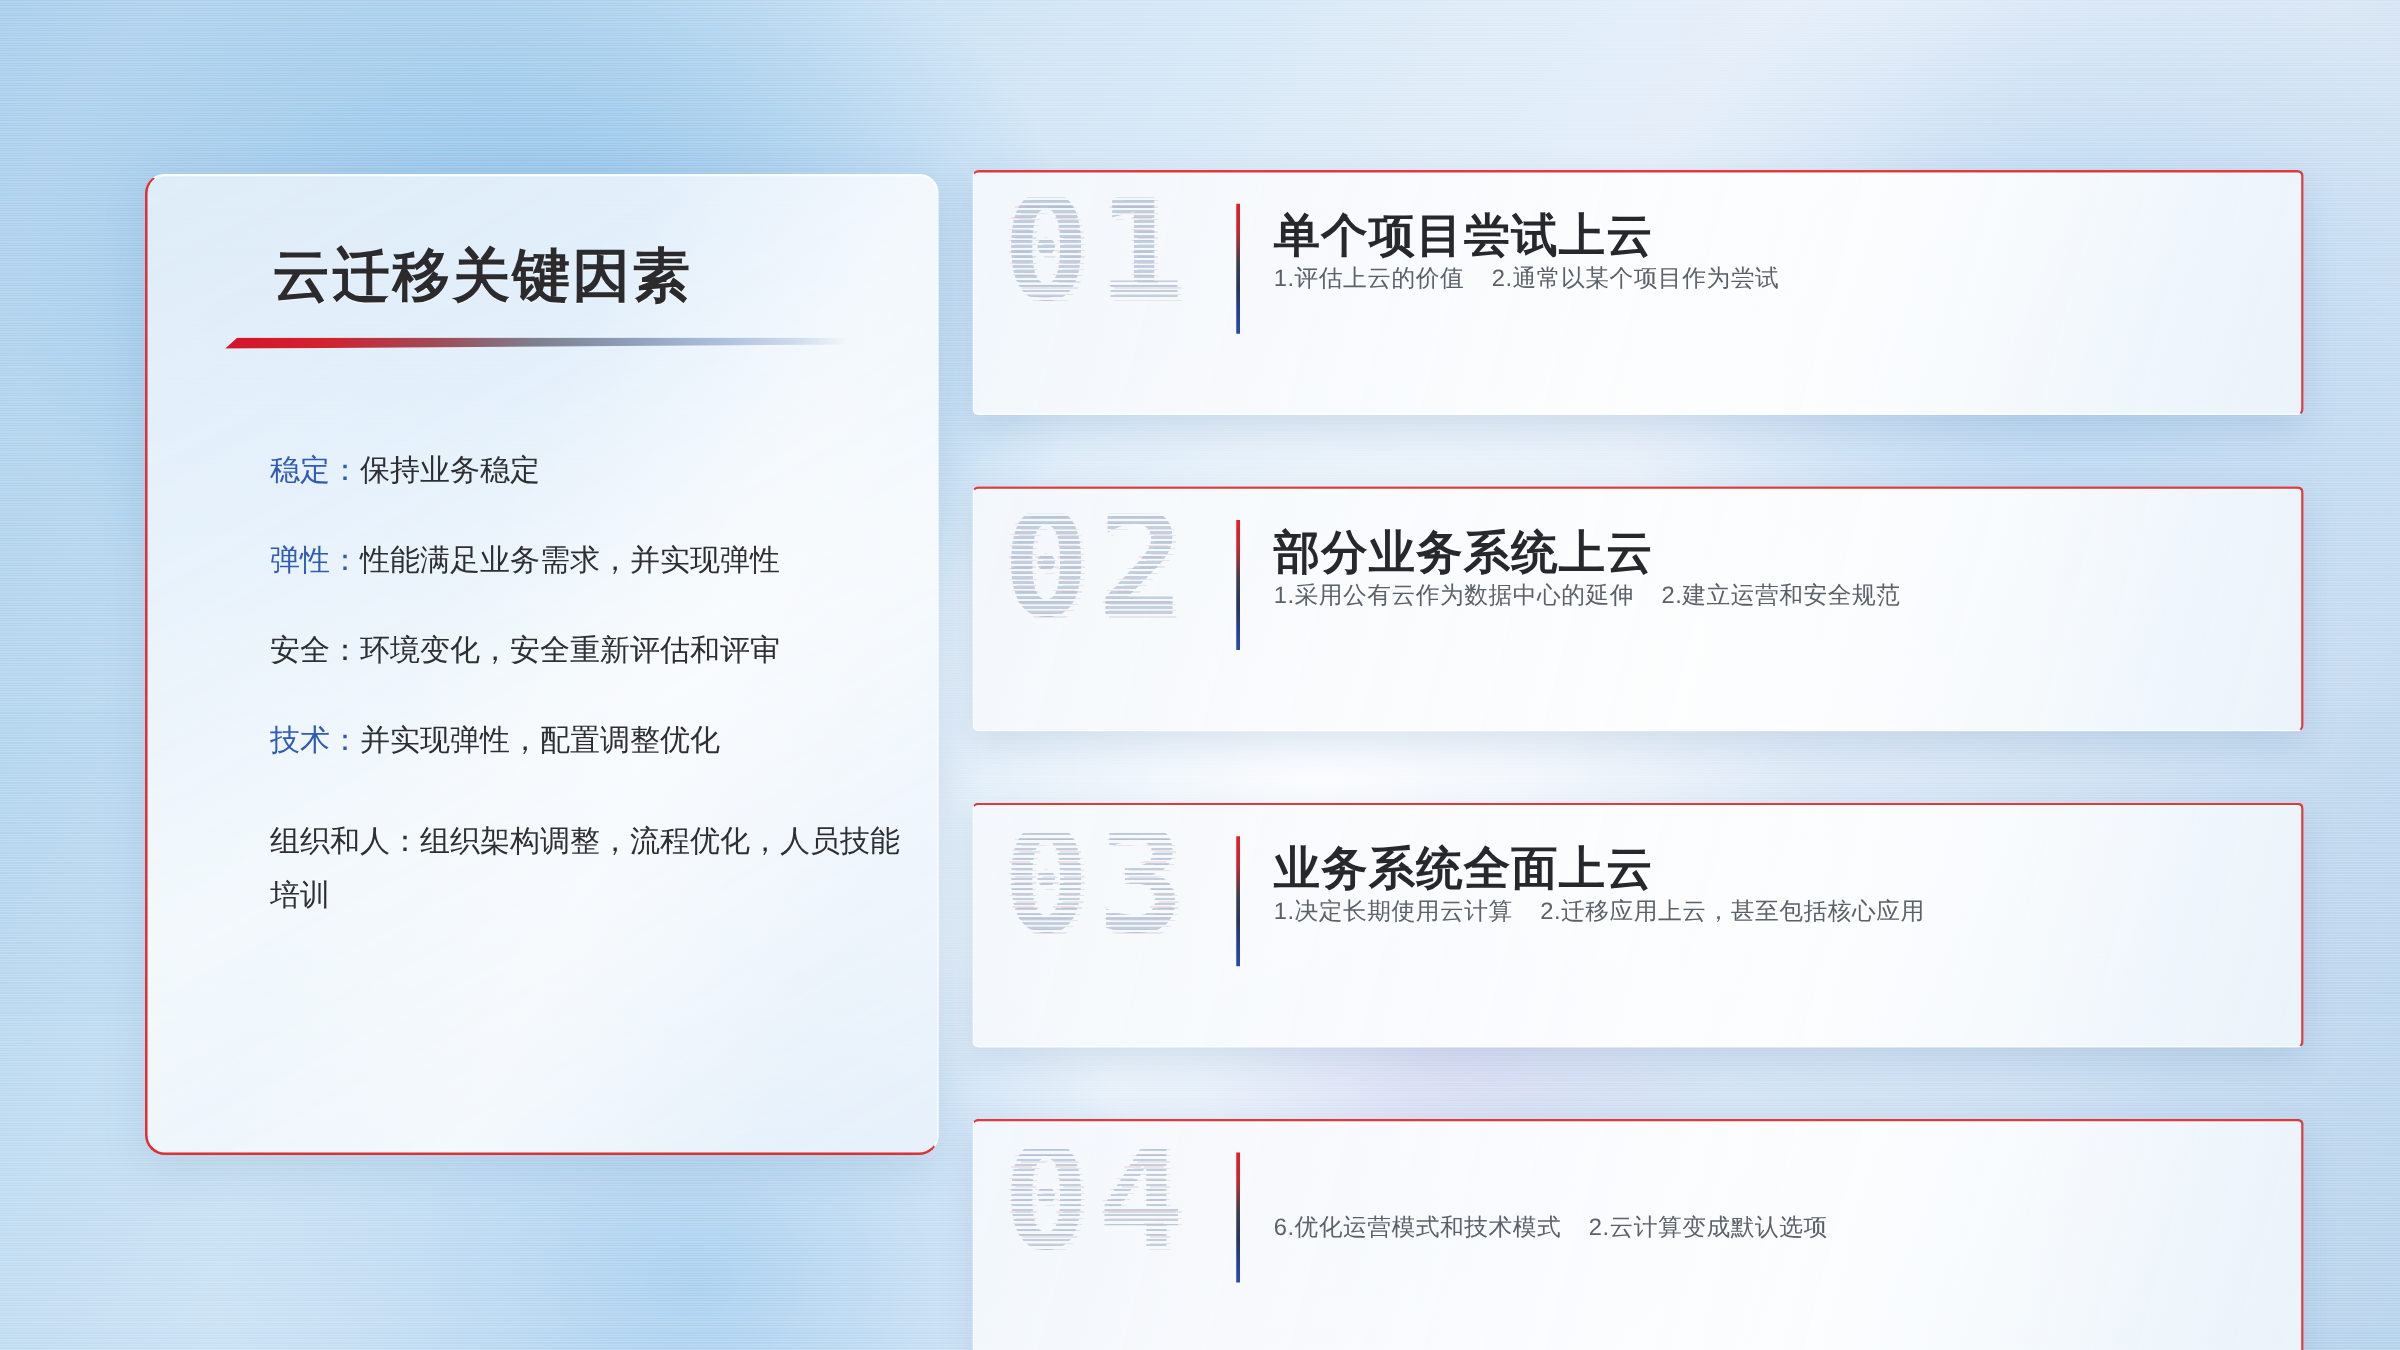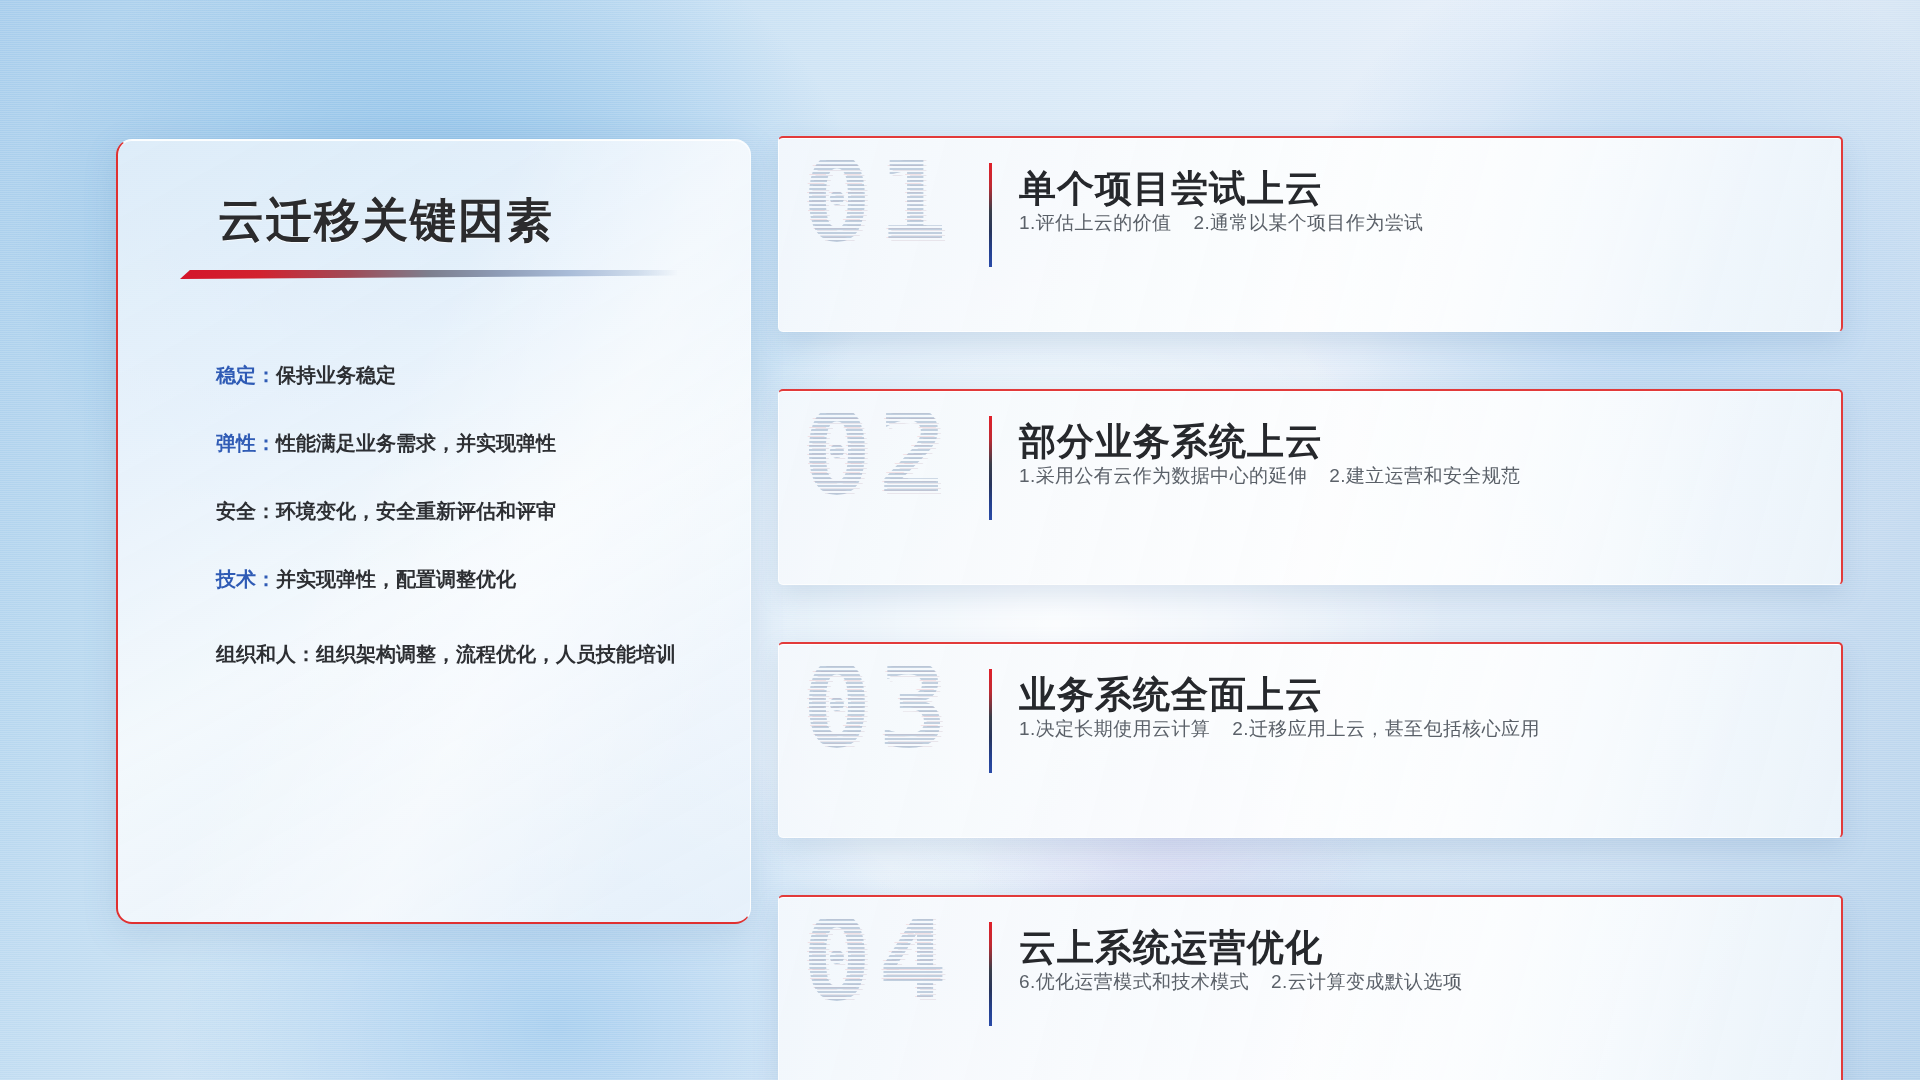--- a/index.html
+++ b/index.html
@@ -83,21 +83,21 @@
     position:absolute; left:62px; top:130px; width:498px; height:9px;
     background:linear-gradient(90deg,#d4142a 0%, #d2222f 16%, #a04a57 34%,
                #7d7f8e 50%, #8e9cb6 64%, #a9bcd8 78%, #cfdcec 92%, rgba(220,232,244,0) 100%);
     clip-path:polygon(2% 0, 100% 0, 100% 62%, 0 100%);
     filter:blur(.2px);
   }
   .lp-list{
     position:absolute; left:98px; top:225px; width:520px;
   }
   .lp-line{
-    font-size:20px; color:#2d2f33; line-height:1; margin-bottom:48px; white-space:nowrap;font-weight:bold;
+    font-size:24px; color:#2d2f33; line-height:1; margin-bottom:48px; white-space:nowrap;
   }
   .lp-line.wrap{ white-space:normal; line-height:1.78; }
   .lp-key{ color:#2f5bb5; }
   .lp-key.dark{ color:#2d2f33; }
 
   
   .cards{ position:absolute; left:778px; top:136px; width:1065px; }
   .card{
     position:relative; height:196px; margin-bottom:57px;
     border-radius:5px;
@@ -247,20 +247,19 @@
     </article>
 
     <article class="card">
       <div class="card-sheen"></div>
       <div class="num-wrap">
         <span class="num-glyph tint">04</span>
         <span class="num-glyph shadow">04</span>
         <span class="num-glyph">04</span>
       </div>
       <div class="divider"></div>
-      <h2 class="card-title">云上系统运营优化</h2>
       <p class="card-sub">
         <span>6.优化运营模式和技术模式</span><span class="gap"></span><span>2.云计算变成默认选项</span>
       </p>
     </article>
 
   </section>
 </div>
 
 </body></html>

